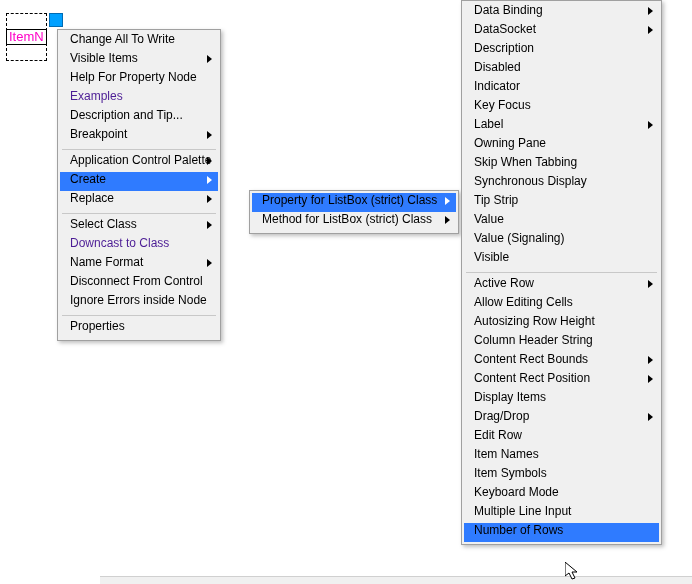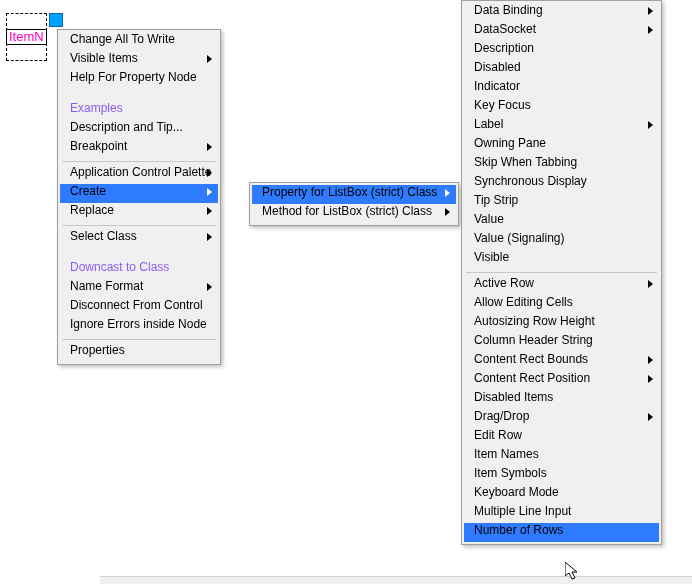--- a/index.html
+++ b/index.html
@@ -65,42 +65,42 @@
     padding: 2px;
   }
   .menu-item {
     display: flex;
     height: 19px;
     padding: 0 20px 0 10px;
     white-space: nowrap;
     position: relative;
     cursor: default;
   }
-  .menu-item.disabled { color: #8b5cf6; margin-top: 12px; }
+  .menu-item.disabled { color: #4c1d95; }
   .menu-item.highlight {
     background: #2f7bff;
     color: #000000;
   }
   .menu-item .arrow {
     position: absolute;
     right: 6px;
     top: 4px;
     width: 0; height: 0;
     border-top: 4px solid transparent;
     border-bottom: 4px solid transparent;
     border-left: 5px solid #000;
   }
   .menu-item.highlight .arrow { border-left-color: #fff; }
   .menu-sep {
     height: 1px;
     margin: 3px 2px;
     background: #c8c8c8;
   }
   #menu1 { left: 57px; top: 29px; width: 164px; }
-  #menu2 { left: 249px; top: 182px; width: 210px; }
+  #menu2 { left: 249px; top: 190px; width: 210px; }
   #menu3 { left: 461px; top: 0; width: 201px; }
   
   .cursor {
     position: absolute;
     left: 565px; top: 562px;
     width: 16px; height: 20px;
     pointer-events: none;
     z-index: 1000;
   }
 </style>
@@ -245,21 +245,21 @@
     </div>
     <div class="menu-item">
       <span>Content Rect Bounds</span>
       <span class="arrow"></span>
     </div>
     <div class="menu-item">
       <span>Content Rect Position</span>
       <span class="arrow"></span>
     </div>
     <div class="menu-item">
-      <span>Disabled Items</span>
+      <span>Display Items</span>
     </div>
     <div class="menu-item">
       <span>Drag/Drop</span>
       <span class="arrow"></span>
     </div>
     <div class="menu-item">
       <span>Edit Row</span>
     </div>
     <div class="menu-item">
       <span>Item Names</span>

